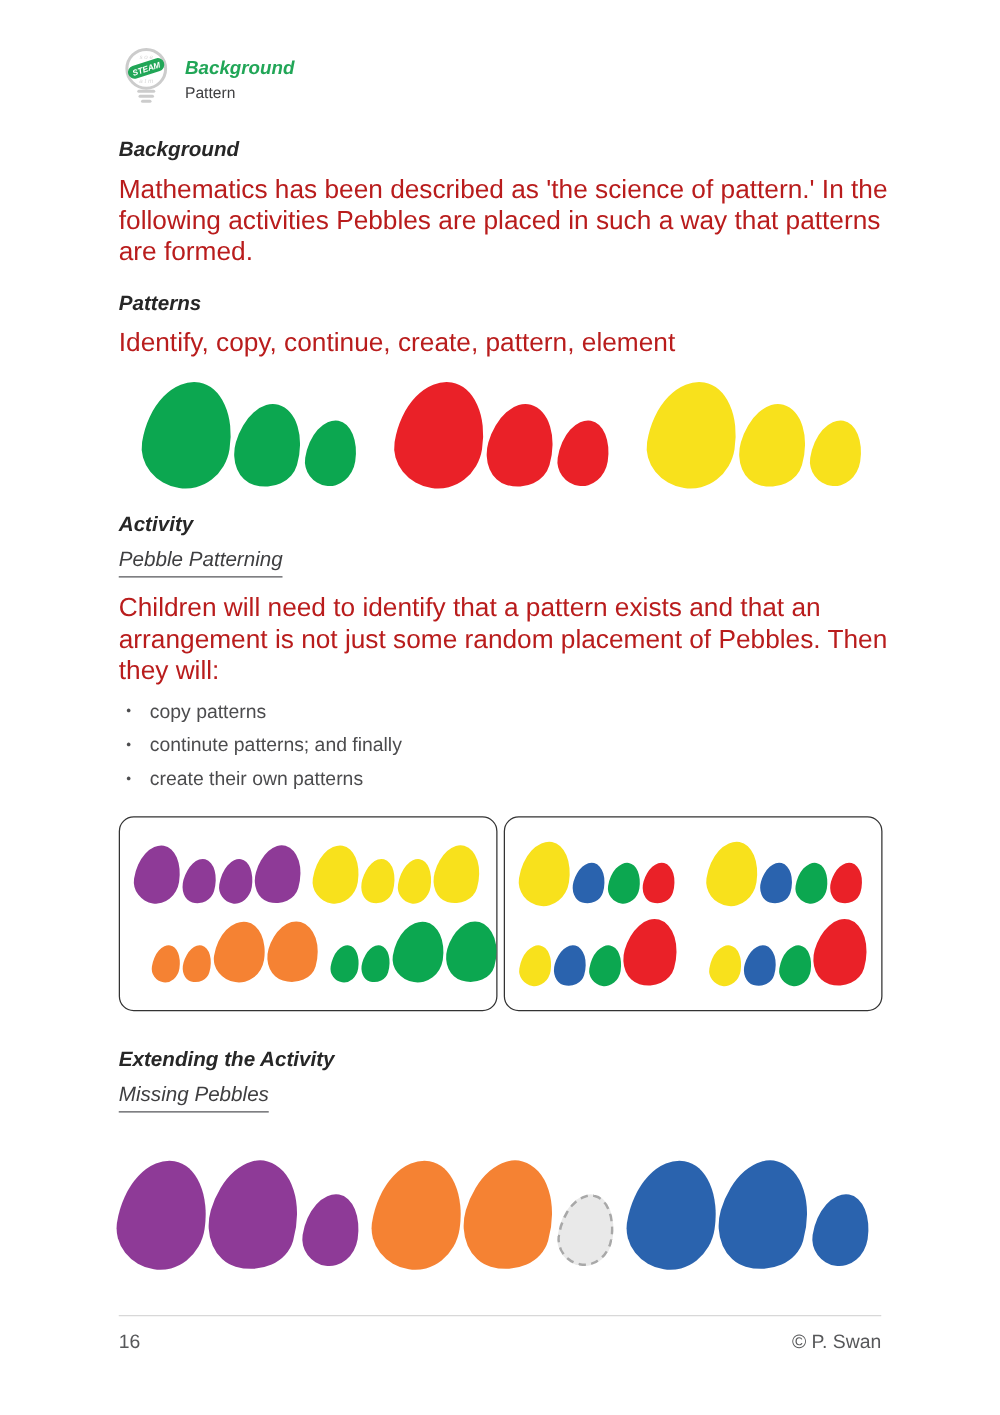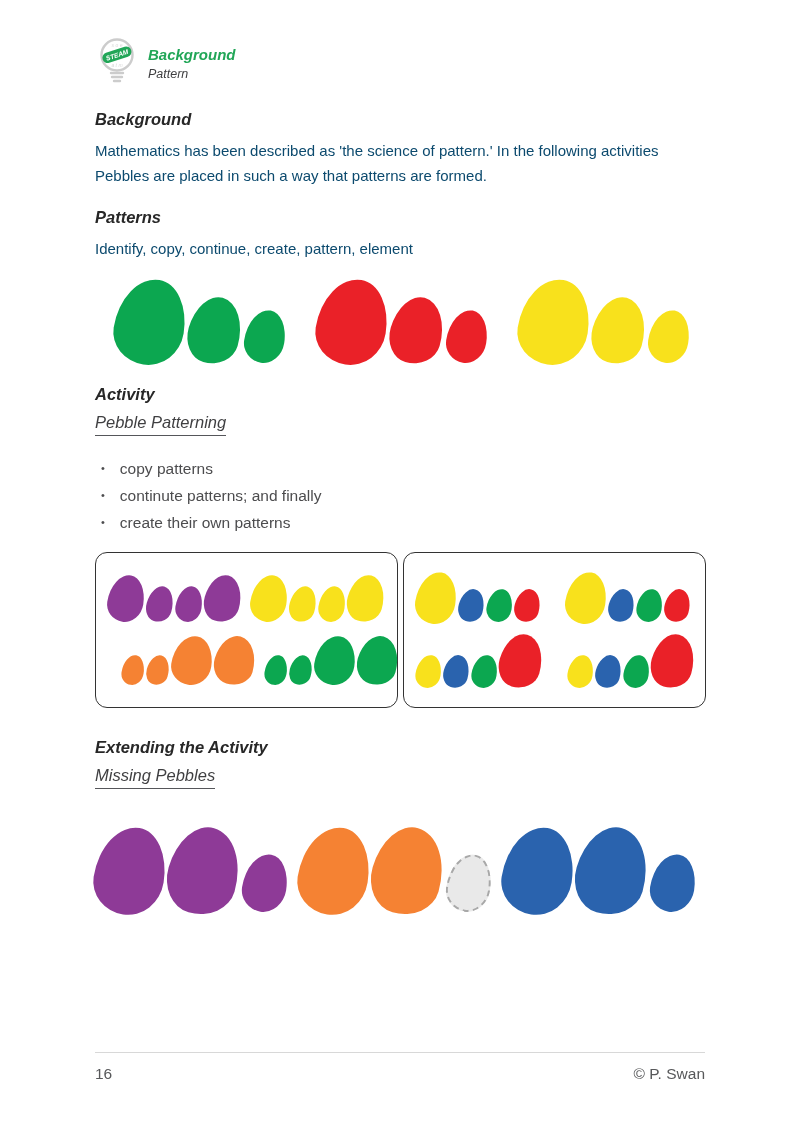--- a/index.html
+++ b/index.html
@@ -12,33 +12,33 @@
     height: 1132px;
     margin: 0 auto;
     background: #ffffff;
     padding: 36px 95px 0 95px;
     overflow: hidden;
   }
 
   
   .hdr { display: flex; align-items: center; gap: 9px; margin-bottom: 12px; }
   .hdr-text .subject { font-size: 15px; font-weight: bold; font-style: italic; color: #21a657; }
-  .hdr-text .strand  { font-size: 12.5px; color: #3f3f41; margin-top: 3px; font-style: italic; }
+  .hdr-text .strand  { font-size: 12.5px; color: #3f3f41; margin-top: 3px; }
 
   h1.title {
     font-size: 43px;
     font-weight: bold;
     color: #231f20;
     letter-spacing: -0.5px;
     margin: 8px 0 20px 0;
   }
 
   
   h2.sec { font-size: 16.5px; font-weight: bold; color: #272727; margin: 20px 0 9px 0; font-style: italic; }
-  p.body { font-size: 15px; line-height: 25px; color: #0c4a6e; width: 618px; margin-bottom: 6px; }
+  p.body { font-size: 21px; line-height: 25px; color: #b91c1c; width: 618px; margin-bottom: 6px; }
   .subhead {
     display: inline-block;
     font-size: 16.5px;
     font-style: italic;
     color: #3f3f41;
     border-bottom: 1.7px solid #55565a;
     padding-bottom: 3px;
     margin: 0 0 12px 0;
   }
 
@@ -161,20 +161,21 @@
       <div class="pebble-group">
         <span class="pebble sz-big" style="background: rgb(248, 225, 28);"></span>
         <span class="pebble sz-med" style="background: rgb(248, 225, 28);"></span>
         <span class="pebble sz-small" style="background: rgb(248, 225, 28);"></span>
       </div>
     </div>
 
   
   <h2 class="sec">Activity</h2>
   <span class="subhead">Pebble Patterning</span>
+  <p class="body">Children will need to identify that a pattern exists and that an arrangement is not just some random placement of Pebbles. Then they will:</p>
   <ul class="bullets">
       <li>
         <span class="dot">•</span>
         <span>copy patterns</span>
       </li>
       <li>
         <span class="dot">•</span>
         <span>continute patterns; and finally</span>
       </li>
       <li>

